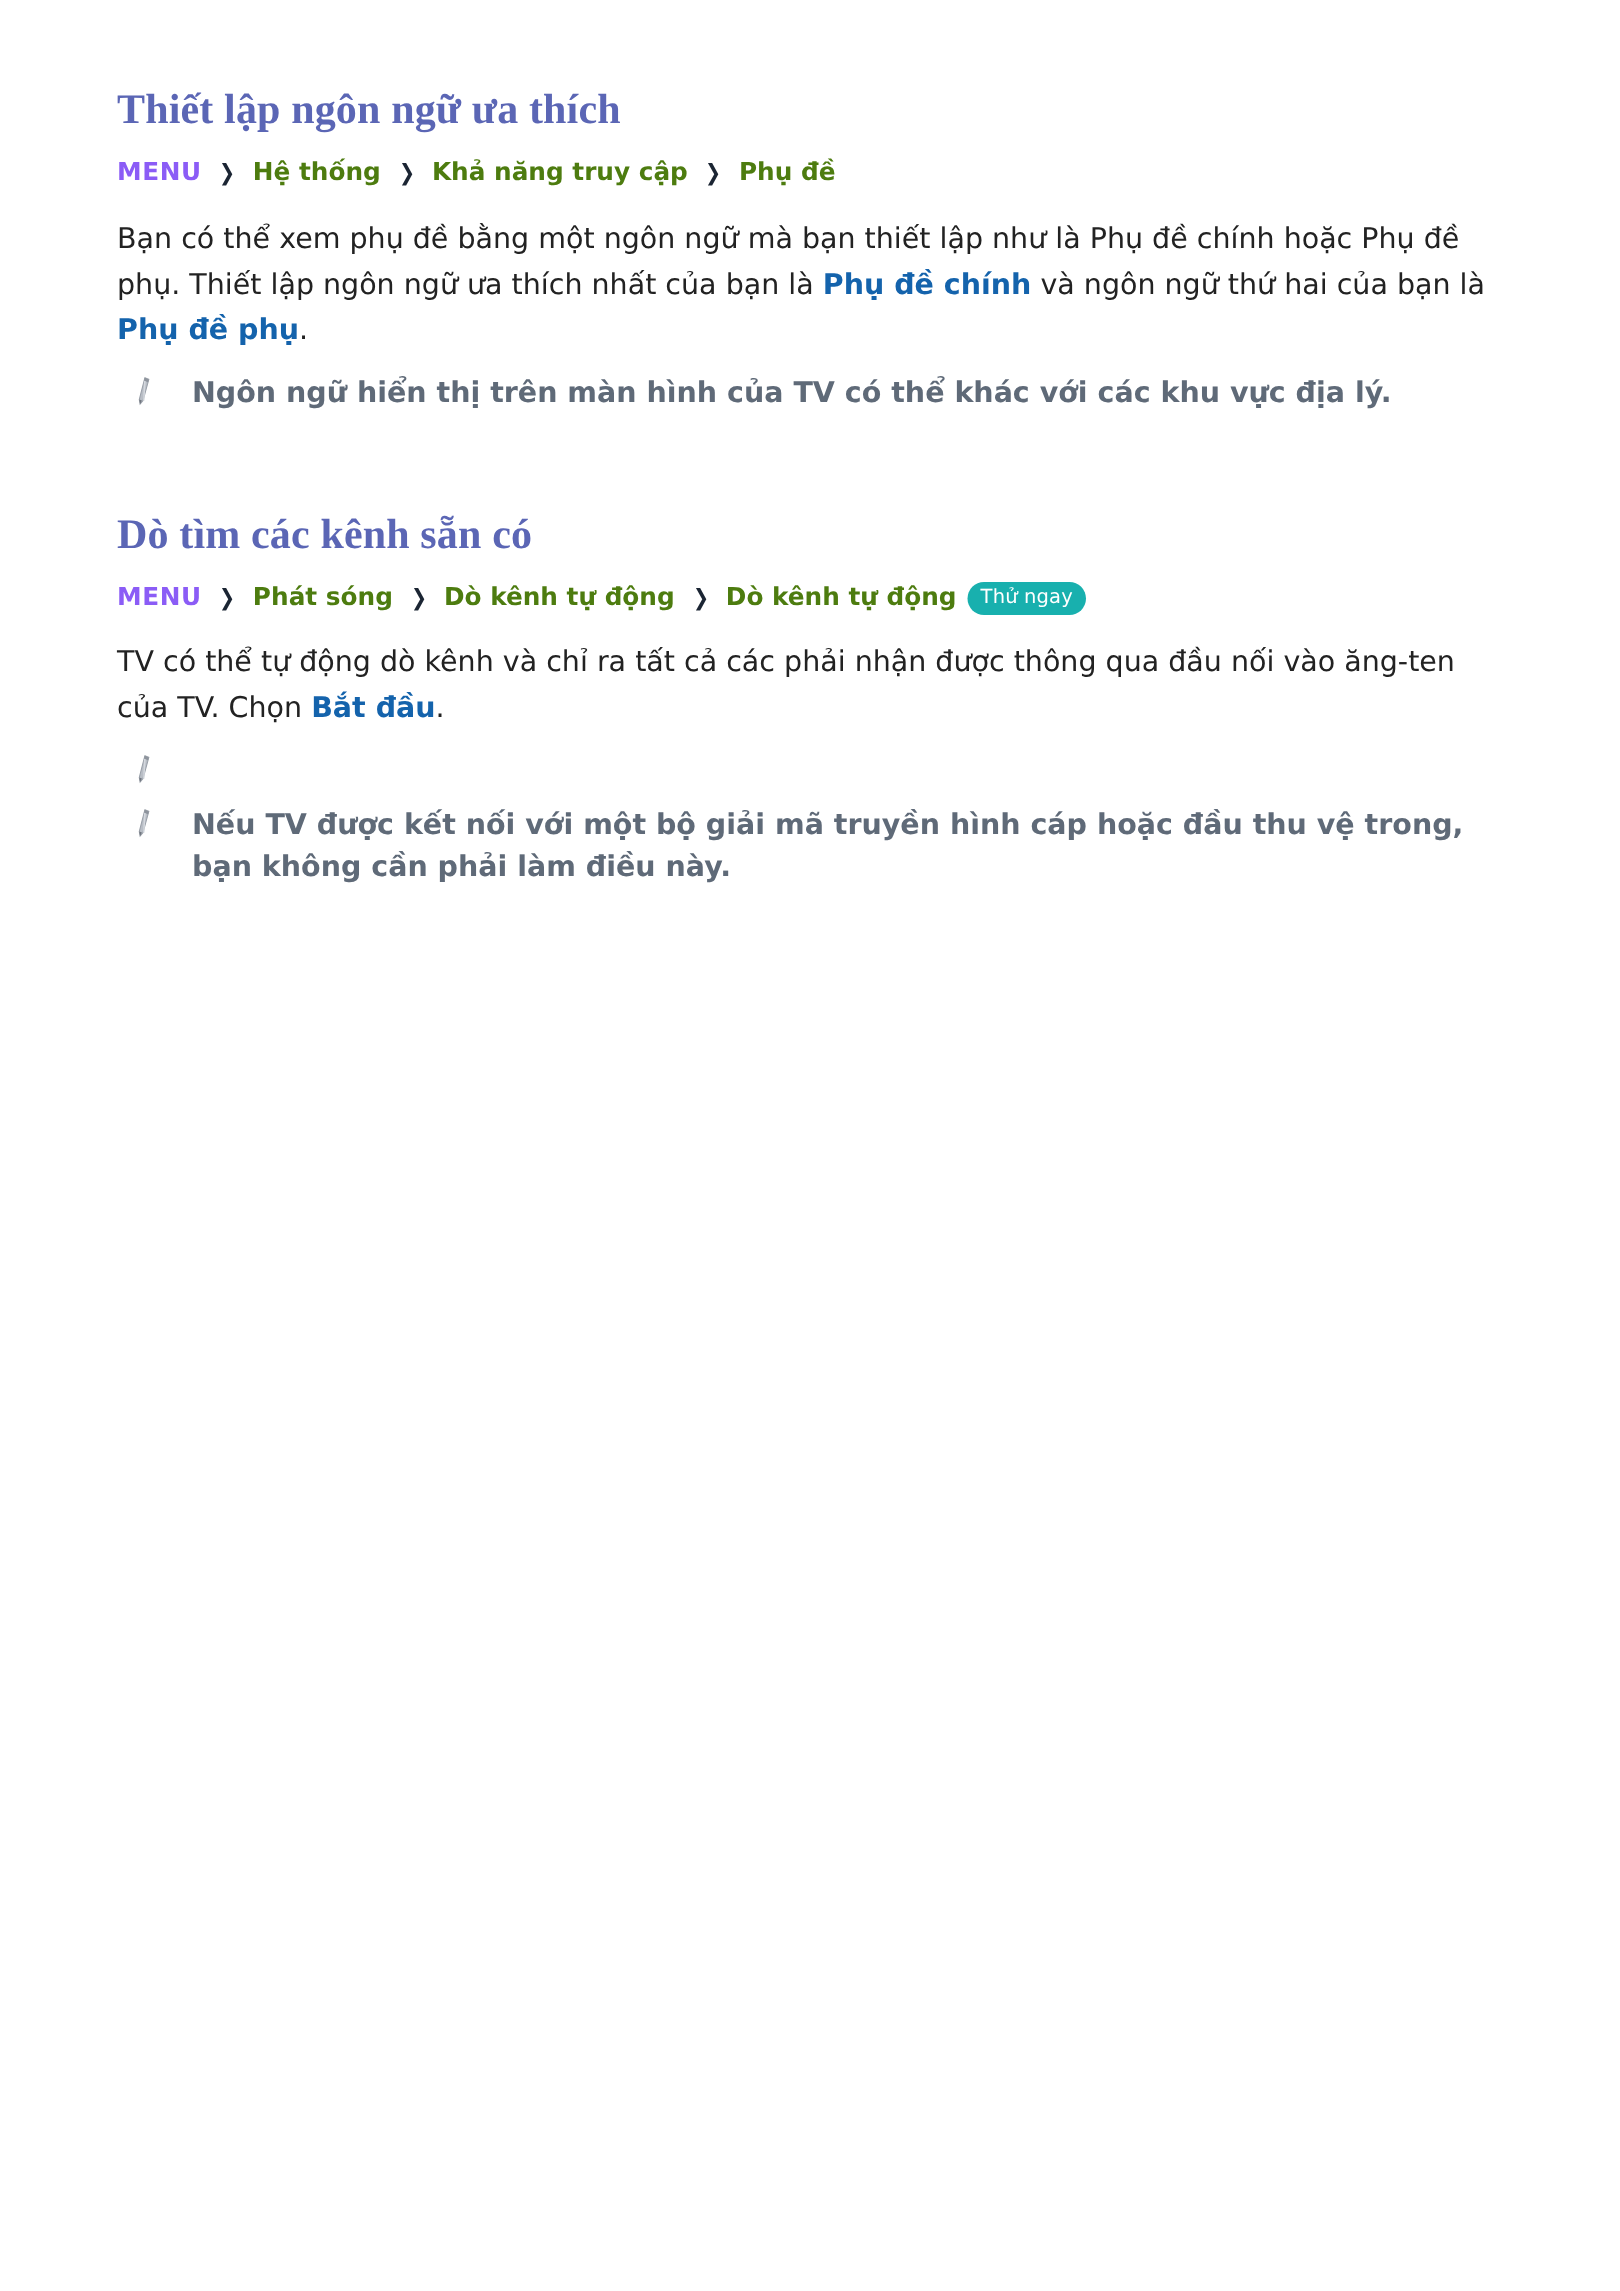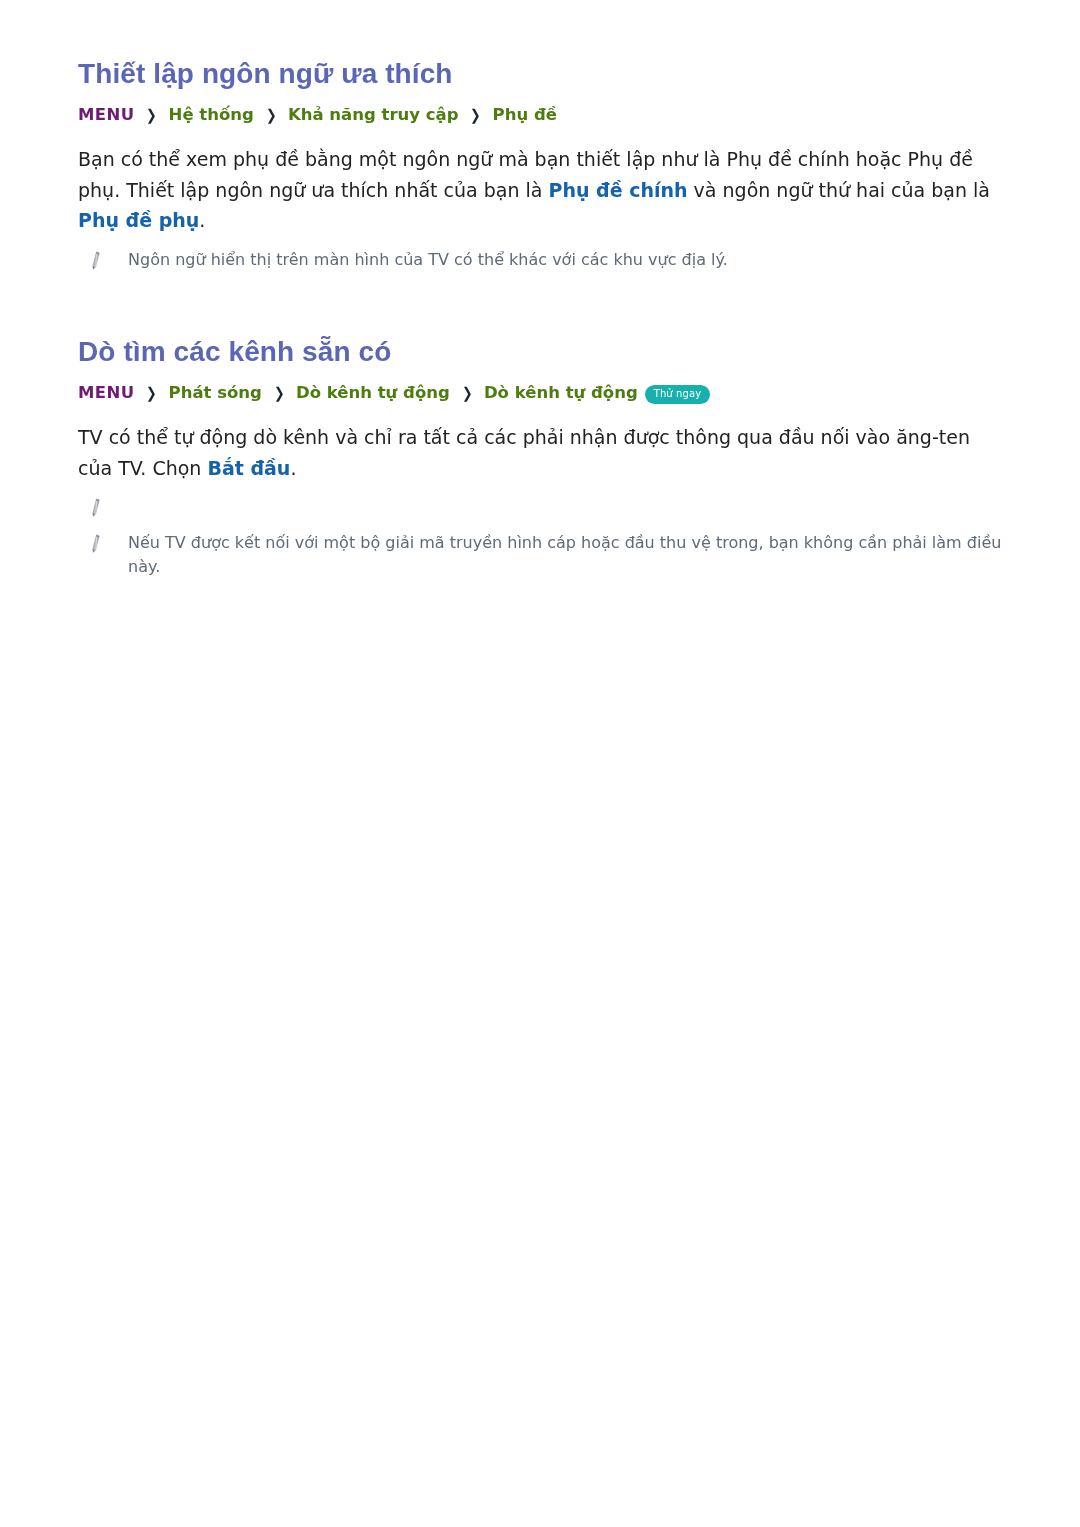--- a/index.html
+++ b/index.html
@@ -26,59 +26,59 @@
   
   .section {
     margin: 0 0 0 0;
   }
   .section + .section {
     margin-top: 62px;
   }
 
   
   .section-title {
-    font-family: Liberation Sans, sans-serif;
+    font-family: Liberation Serif, serif;
     font-size: 28px;
     font-weight: bold;
     color: #5b66b5;
     letter-spacing: 0.1px;
     line-height: 1.25;
     margin: 0 0 12px 0;
     padding: 0;
   }
 
   
   .breadcrumb {
     font-size: 16.5px;
     font-weight: bold;
     line-height: 1.5;
     margin: 0 0 16px 0;
     color: #11608f;
     white-space: nowrap;
   }
   .breadcrumb .crumb-root {
-    color: #701a75;
+    color: #8b5cf6;
     letter-spacing: 0.4px;
   }
   .breadcrumb .crumb {
     color: #4d7c0f;
   }
   .breadcrumb .sep {
     color: #1b2533;
     font-weight: bold;
     font-size: 15px;
     padding: 0 5px;
     display: inline-block;
     transform: scaleX(0.85);
   }
   .try-badge {
     display: inline-block;
     background: #18b0ae;
     color: #ffffff;
-    font-size: 10px;
+    font-size: 13px;
     font-weight: normal;
     line-height: 1;
     padding: 4px 9px 5px 9px;
     border-radius: 11px;
     margin-left: 7px;
     vertical-align: 1px;
     letter-spacing: 0.1px;
   }
 
   
@@ -107,24 +107,25 @@
     width: 22px;
     height: 22px;
     margin-right: 20px;
     margin-top: 2px;
     position: relative;
   }
   .note-icon svg {
     display: block;
   }
   .note-text {
-    font-size: 16px;
+    font-size: 19px;
     line-height: 1.5;
     color: #5f6a78;
     max-width: 880px;
+    font-weight: bold;
   }
 </style>
 </head>
 <body>
 
 <div class="page">
 
   <section class="section">
 
     <h2 class="section-title">Thiết lập ngôn ngữ ưa thích</h2>

